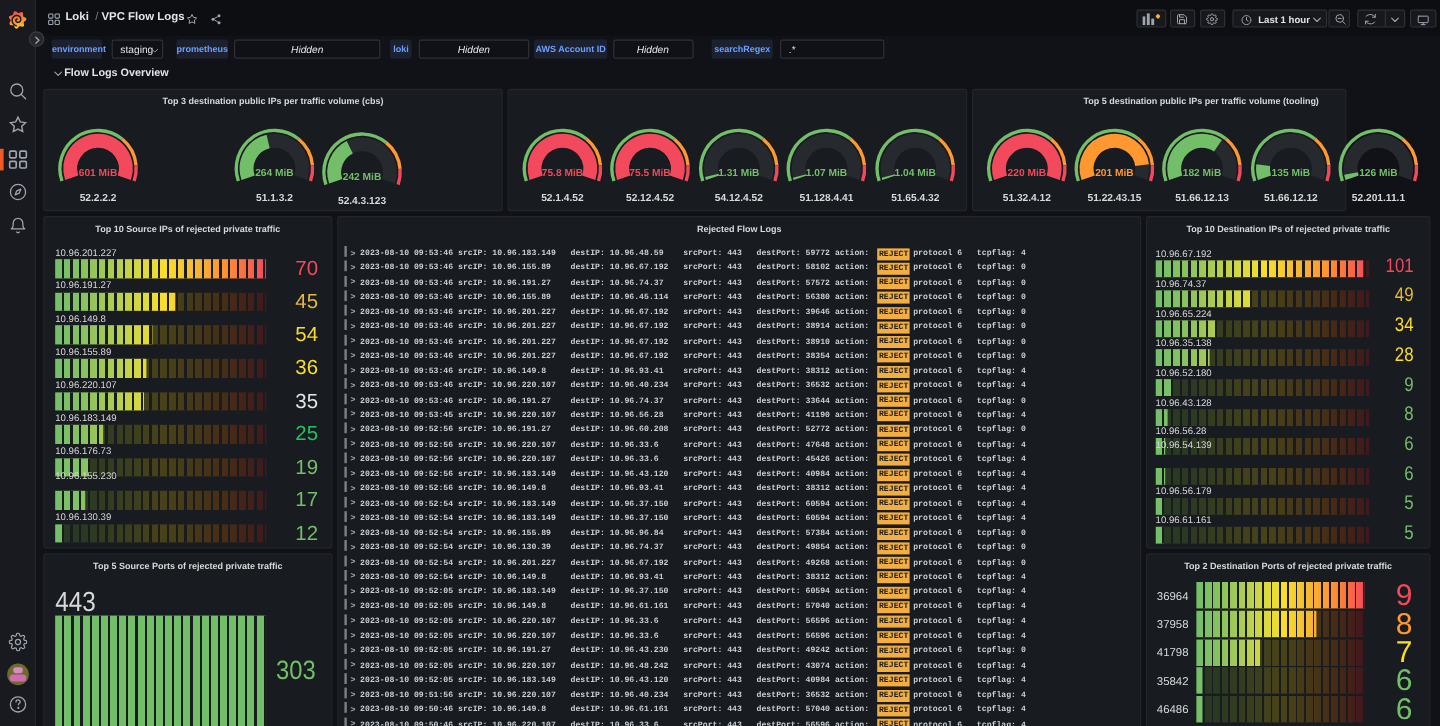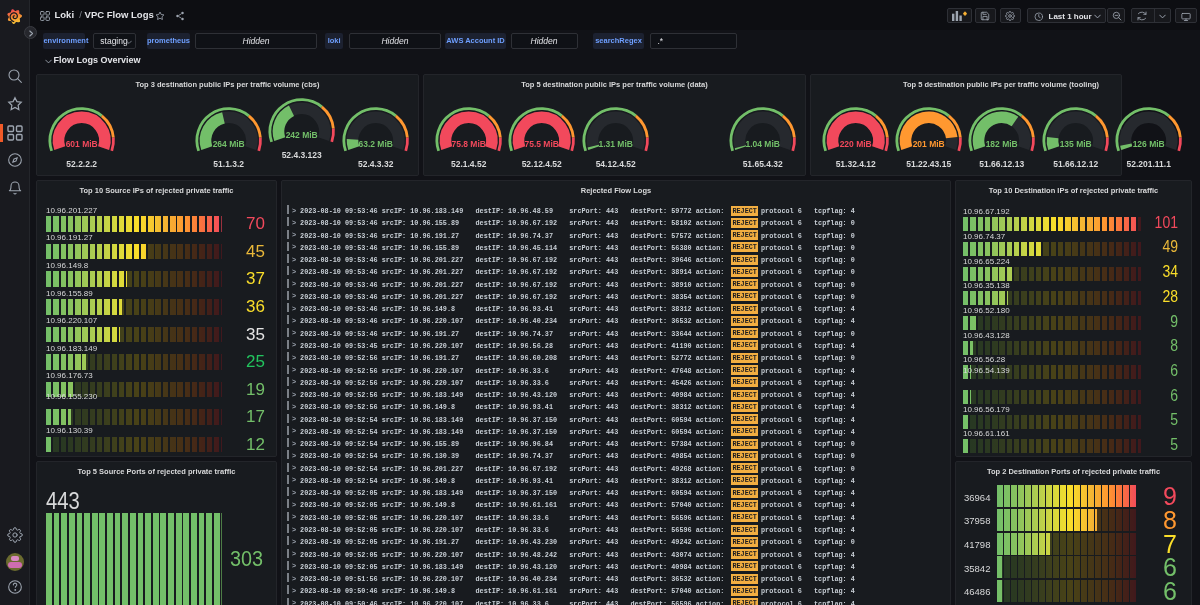--- a/index.html
+++ b/index.html
@@ -167,45 +167,33 @@
       <svg width="73.4" height="72" viewBox="0 0 73.4 72" style="display:block">
         <path d="M 14.76 44.05 A 23.2 23.2 0 1 1 58.64 44.05" stroke="#26292e" stroke-width="11.6" fill="none"></path>
         <path d="M 14.76 44.05 A 23.2 23.2 0 0 1 31.45 13.90" stroke="#73BF69" stroke-width="11.6" fill="none"></path>
         <path d="M 6.63 46.85 A 31.8 31.8 0 0 1 56.82 11.87" stroke="#73BF69" stroke-width="2.8" fill="none"></path>
         <path d="M 56.82 11.87 A 31.8 31.8 0 0 1 68.38 33.74" stroke="#FF9830" stroke-width="2.8" fill="none"></path>
         <path d="M 68.38 33.74 A 31.8 31.8 0 0 1 66.77 46.85" stroke="#F2495C" stroke-width="2.8" fill="none"></path>
         <text x="36.7" y="42.6" text-anchor="middle" font-size="8.5" font-weight="bold" fill="#73BF69">264 MiB</text>
         <text x="36.7" y="63.2" text-anchor="middle" font-size="8.5" font-weight="bold" fill="#D8D9DA">51.1.3.2</text>
       </svg>
     </div>
-    <div style="position:absolute;left:228.2px;top:20px">
+    <div style="position:absolute;left:228.2px;top:32px">
       <svg width="73.4" height="72" viewBox="0 0 73.4 72" style="display:block">
         <path d="M 14.76 44.05 A 23.2 23.2 0 1 1 58.64 44.05" stroke="#26292e" stroke-width="11.6" fill="none"></path>
         <path d="M 14.76 44.05 A 23.2 23.2 0 0 1 26.47 15.68" stroke="#73BF69" stroke-width="11.6" fill="none"></path>
         <path d="M 6.63 46.85 A 31.8 31.8 0 0 1 56.82 11.87" stroke="#73BF69" stroke-width="2.8" fill="none"></path>
         <path d="M 56.82 11.87 A 31.8 31.8 0 0 1 68.38 33.74" stroke="#FF9830" stroke-width="2.8" fill="none"></path>
         <path d="M 68.38 33.74 A 31.8 31.8 0 0 1 66.77 46.85" stroke="#F2495C" stroke-width="2.8" fill="none"></path>
         <text x="36.7" y="42.6" text-anchor="middle" font-size="8.5" font-weight="bold" fill="#73BF69">242 MiB</text>
         <text x="36.7" y="63.2" text-anchor="middle" font-size="8.5" font-weight="bold" fill="#D8D9DA">52.4.3.123</text>
       </svg>
     </div>
-    <div style="position:absolute;left:301.6px;top:29px">
-      <svg width="73.4" height="72" viewBox="0 0 73.4 72" style="display:block">
-        <path d="M 14.76 44.05 A 23.2 23.2 0 1 1 58.64 44.05" stroke="#26292e" stroke-width="11.6" fill="none"></path>
-        <path d="M 14.76 44.05 A 23.2 23.2 0 0 1 13.53 35.37" stroke="#73BF69" stroke-width="11.6" fill="none"></path>
-        <path d="M 6.63 46.85 A 31.8 31.8 0 0 1 56.82 11.87" stroke="#73BF69" stroke-width="2.8" fill="none"></path>
-        <path d="M 56.82 11.87 A 31.8 31.8 0 0 1 68.38 33.74" stroke="#FF9830" stroke-width="2.8" fill="none"></path>
-        <path d="M 68.38 33.74 A 31.8 31.8 0 0 1 66.77 46.85" stroke="#F2495C" stroke-width="2.8" fill="none"></path>
-        <text x="36.7" y="42.6" text-anchor="middle" font-size="8.5" font-weight="bold" fill="#73BF69">63.2 MiB</text>
-        <text x="36.7" y="63.2" text-anchor="middle" font-size="8.5" font-weight="bold" fill="#D8D9DA">52.4.3.32</text>
-      </svg>
-    </div>
   </div>
 <div class="panel" style="left:423px;top:74px;width:383px;height:102px">
-    <div class="ptitle" style="width:381px">Top 5 destination public IPs per traffic volume (data)</div>
     <div style="position:absolute;left:8.0px;top:29px">
       <svg width="73.4" height="72" viewBox="0 0 73.4 72" style="display:block">
         <path d="M 14.76 44.05 A 23.2 23.2 0 1 1 58.64 44.05" stroke="#26292e" stroke-width="11.6" fill="none"></path>
         <path d="M 14.76 44.05 A 23.2 23.2 0 1 1 58.64 44.05" stroke="#F2495C" stroke-width="11.6" fill="none"></path>
         <path d="M 6.63 46.85 A 31.8 31.8 0 0 1 56.82 11.87" stroke="#73BF69" stroke-width="2.8" fill="none"></path>
         <path d="M 56.82 11.87 A 31.8 31.8 0 0 1 68.38 33.74" stroke="#FF9830" stroke-width="2.8" fill="none"></path>
         <path d="M 68.38 33.74 A 31.8 31.8 0 0 1 66.77 46.85" stroke="#F2495C" stroke-width="2.8" fill="none"></path>
         <text x="36.7" y="42.6" text-anchor="middle" font-size="8.5" font-weight="bold" fill="#F2495C">75.8 MiB</text>
         <text x="36.7" y="63.2" text-anchor="middle" font-size="8.5" font-weight="bold" fill="#D8D9DA">52.1.4.52</text>
       </svg>
@@ -223,20 +211,31 @@
     </div>
     <div style="position:absolute;left:154.8px;top:29px">
       <svg width="73.4" height="72" viewBox="0 0 73.4 72" style="display:block">
         <path d="M 14.76 44.05 A 23.2 23.2 0 1 1 58.64 44.05" stroke="#26292e" stroke-width="11.6" fill="none"></path>
         <path d="M 14.76 44.05 A 23.2 23.2 0 0 1 14.21 42.19" stroke="#73BF69" stroke-width="11.6" fill="none"></path>
         <path d="M 6.63 46.85 A 31.8 31.8 0 0 1 56.82 11.87" stroke="#73BF69" stroke-width="2.8" fill="none"></path>
         <path d="M 56.82 11.87 A 31.8 31.8 0 0 1 68.38 33.74" stroke="#FF9830" stroke-width="2.8" fill="none"></path>
         <path d="M 68.38 33.74 A 31.8 31.8 0 0 1 66.77 46.85" stroke="#F2495C" stroke-width="2.8" fill="none"></path>
         <text x="36.7" y="42.6" text-anchor="middle" font-size="8.5" font-weight="bold" fill="#73BF69">1.31 MiB</text>
         <text x="36.7" y="63.2" text-anchor="middle" font-size="8.5" font-weight="bold" fill="#D8D9DA">54.12.4.52</text>
+      </svg>
+    </div>
+    <div style="position:absolute;left:228.2px;top:29px">
+      <svg width="73.4" height="72" viewBox="0 0 73.4 72" style="display:block">
+        <path d="M 14.76 44.05 A 23.2 23.2 0 1 1 58.64 44.05" stroke="#26292e" stroke-width="11.6" fill="none"></path>
+        <path d="M 14.76 44.05 A 23.2 23.2 0 0 1 14.35 42.70" stroke="#73BF69" stroke-width="11.6" fill="none"></path>
+        <path d="M 6.63 46.85 A 31.8 31.8 0 0 1 56.82 11.87" stroke="#73BF69" stroke-width="2.8" fill="none"></path>
+        <path d="M 56.82 11.87 A 31.8 31.8 0 0 1 68.38 33.74" stroke="#FF9830" stroke-width="2.8" fill="none"></path>
+        <path d="M 68.38 33.74 A 31.8 31.8 0 0 1 66.77 46.85" stroke="#F2495C" stroke-width="2.8" fill="none"></path>
+        <text x="36.7" y="42.6" text-anchor="middle" font-size="8.5" font-weight="bold" fill="#73BF69">1.07 MiB</text>
+        <text x="36.7" y="63.2" text-anchor="middle" font-size="8.5" font-weight="bold" fill="#D8D9DA">51.128.4.41</text>
       </svg>
     </div>
     <div style="position:absolute;left:301.6px;top:29px">
       <svg width="73.4" height="72" viewBox="0 0 73.4 72" style="display:block">
         <path d="M 14.76 44.05 A 23.2 23.2 0 1 1 58.64 44.05" stroke="#26292e" stroke-width="11.6" fill="none"></path>
         <path d="M 14.76 44.05 A 23.2 23.2 0 0 1 14.35 42.70" stroke="#73BF69" stroke-width="11.6" fill="none"></path>
         <path d="M 6.63 46.85 A 31.8 31.8 0 0 1 56.82 11.87" stroke="#73BF69" stroke-width="2.8" fill="none"></path>
         <path d="M 56.82 11.87 A 31.8 31.8 0 0 1 68.38 33.74" stroke="#FF9830" stroke-width="2.8" fill="none"></path>
         <path d="M 68.38 33.74 A 31.8 31.8 0 0 1 66.77 46.85" stroke="#F2495C" stroke-width="2.8" fill="none"></path>
         <text x="36.7" y="42.6" text-anchor="middle" font-size="8.5" font-weight="bold" fill="#73BF69">1.04 MiB</text>
@@ -317,21 +316,21 @@
       <div style="position:absolute;left:0;top:0;bottom:0;width:100.0px;background:linear-gradient(90deg,#73BF69 0%,#86C25F 13%,#A9CB53 26%,#D6D93E 40%,#FADE2A 52%,#F4B433 68%,#FF9830 79%,#FA713F 89%,#F2495C 100%);background-size:175.5px 100%"></div>
       <div style="position:absolute;inset:0;background:repeating-linear-gradient(90deg,transparent 0px,transparent 5.4px,#181B1F 5.4px,#181B1F 7.300000000000001px)"></div>
     </div>
     <div class="bval" style="right:11px;top:61.8px;width:50px;color:#EAB839">45</div>
     <div class="blabel" style="left:9px;top:79.9px">10.96.149.8</div>
     <div style="position:absolute;left:9px;top:90.4px;width:175.5px;height:15.5px">
       <div style="position:absolute;inset:0;background:linear-gradient(90deg,#73BF69 0%,#86C25F 13%,#A9CB53 26%,#D6D93E 40%,#FADE2A 52%,#F4B433 68%,#FF9830 79%,#FA713F 89%,#F2495C 100%);filter:brightness(0.3) saturate(.8)"></div>
       <div style="position:absolute;left:0;top:0;bottom:0;width:80.7px;background:linear-gradient(90deg,#73BF69 0%,#86C25F 13%,#A9CB53 26%,#D6D93E 40%,#FADE2A 52%,#F4B433 68%,#FF9830 79%,#FA713F 89%,#F2495C 100%);background-size:175.5px 100%"></div>
       <div style="position:absolute;inset:0;background:repeating-linear-gradient(90deg,transparent 0px,transparent 5.4px,#181B1F 5.4px,#181B1F 7.300000000000001px)"></div>
     </div>
-    <div class="bval" style="right:11px;top:89.4px;width:50px;color:#FADE2A">37</div>
+    <div class="bval" style="right:11px;top:89.4px;width:50px;color:#FADE2A">54</div>
     <div class="blabel" style="left:9px;top:107.5px">10.96.155.89</div>
     <div style="position:absolute;left:9px;top:118.0px;width:175.5px;height:15.5px">
       <div style="position:absolute;inset:0;background:linear-gradient(90deg,#73BF69 0%,#86C25F 13%,#A9CB53 26%,#D6D93E 40%,#FADE2A 52%,#F4B433 68%,#FF9830 79%,#FA713F 89%,#F2495C 100%);filter:brightness(0.3) saturate(.8)"></div>
       <div style="position:absolute;left:0;top:0;bottom:0;width:75.5px;background:linear-gradient(90deg,#73BF69 0%,#86C25F 13%,#A9CB53 26%,#D6D93E 40%,#FADE2A 52%,#F4B433 68%,#FF9830 79%,#FA713F 89%,#F2495C 100%);background-size:175.5px 100%"></div>
       <div style="position:absolute;inset:0;background:repeating-linear-gradient(90deg,transparent 0px,transparent 5.4px,#181B1F 5.4px,#181B1F 7.300000000000001px)"></div>
     </div>
     <div class="bval" style="right:11px;top:117.0px;width:50px;color:#FADE2A">36</div>
     <div class="blabel" style="left:9px;top:135.0px">10.96.220.107</div>
     <div style="position:absolute;left:9px;top:145.5px;width:175.5px;height:15.5px">
       <div style="position:absolute;inset:0;background:linear-gradient(90deg,#73BF69 0%,#86C25F 13%,#A9CB53 26%,#D6D93E 40%,#FADE2A 52%,#F4B433 68%,#FF9830 79%,#FA713F 89%,#F2495C 100%);filter:brightness(0.3) saturate(.8)"></div>

